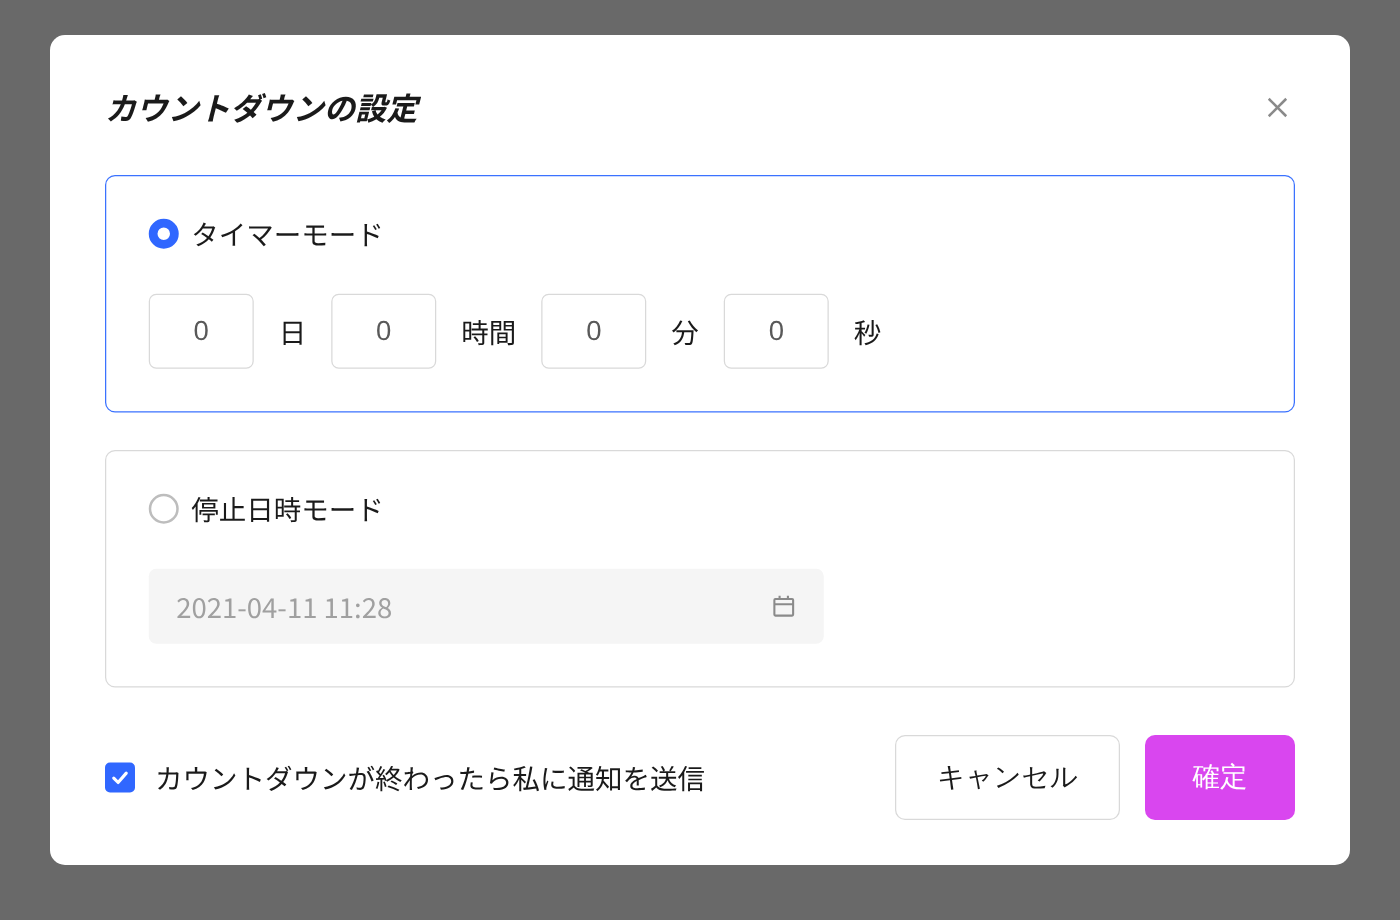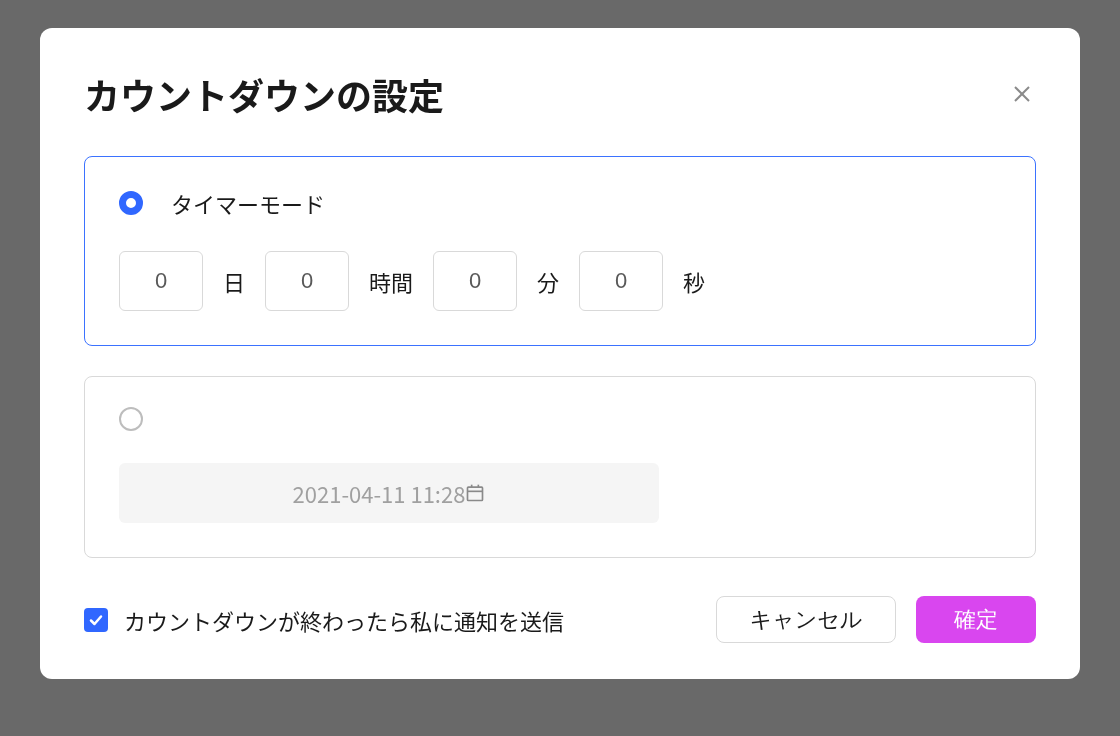--- a/index.html
+++ b/index.html
@@ -23,23 +23,24 @@
       width: 1040px;
       padding: 40px 44px 36px 44px;
     }
     .modal-header {
       display: flex;
       justify-content: space-between;
       align-items: center;
       margin-bottom: 36px;
     }
     .modal-title {
-      font-size: 36px;
+      font-size: 25px;
       font-weight: 700;
       color: #1a1a1a;
+      font-style: italic;
     }
     .close-btn {
       width: 28px;
       height: 28px;
       display: flex;
       align-items: center;
       justify-content: center;
       cursor: pointer;
       color: #8a8a8a;
       font-size: 24px;
@@ -51,21 +52,21 @@
       border-radius: 8px;
       padding: 30px 34px 34px 34px;
       margin-bottom: 30px;
     }
     .mode-box.selected {
       border: 1.5px solid #3b72ff;
     }
     .mode-header {
       display: flex;
       align-items: center;
-      gap: 28px;
+      gap: 10px;
       margin-bottom: 32px;
     }
     .radio {
       width: 24px;
       height: 24px;
       border-radius: 50%;
       cursor: pointer;
       display: inline-block;
       position: relative;
     }
@@ -100,21 +101,21 @@
     .unit-label {
       font-size: 22px;
       color: #1a1a1a;
     }
     .datetime-box {
       background: #f5f5f5;
       border-radius: 6px;
       height: 60px;
       display: flex;
       align-items: center;
-      justify-content: center;
+      justify-content: space-between;
       padding: 0 22px;
       width: 540px;
     }
     .datetime-text {
       font-size: 22px;
       color: #a0a0a0;
     }
     .calendar-icon {
       width: 20px;
       height: 20px;
@@ -145,21 +146,21 @@
     .notify-label {
       font-size: 22px;
       color: #1a1a1a;
       text-align: right;
     }
     .footer-right {
       display: flex;
       gap: 20px;
     }
     .btn {
-      height: 47px;
+      height: 68px;
       padding: 0 30px;
       border-radius: 8px;
       font-size: 22px;
       cursor: pointer;
       display: flex;
       align-items: center;
       justify-content: center;
     }
     .btn-cancel {
       background: #fff;
@@ -201,20 +202,21 @@
       <input class="num-input" value="0" style="">
       <span class="unit-label">分</span>
       <input class="num-input" value="0" style="">
       <span class="unit-label">秒</span>
     </div>
   </div>
 
   <div class="mode-box">
     <div class="mode-header">
       <span class="radio unchecked"></span>
+      <span class="mode-label">停止日時モード</span>
     </div>
     <div class="datetime-box">
       <span class="datetime-text">2021-04-11 11:28</span>
       <svg class="calendar-icon" viewBox="0 0 24 24" fill="none" stroke="currentColor" stroke-width="2">
         <rect x="3" y="5" width="18" height="16" rx="1"></rect>
         <line x1="3" y1="10" x2="21" y2="10"></line>
         <line x1="8" y1="2" x2="8" y2="6"></line>
         <line x1="16" y1="2" x2="16" y2="6"></line>
       </svg>
     </div>

